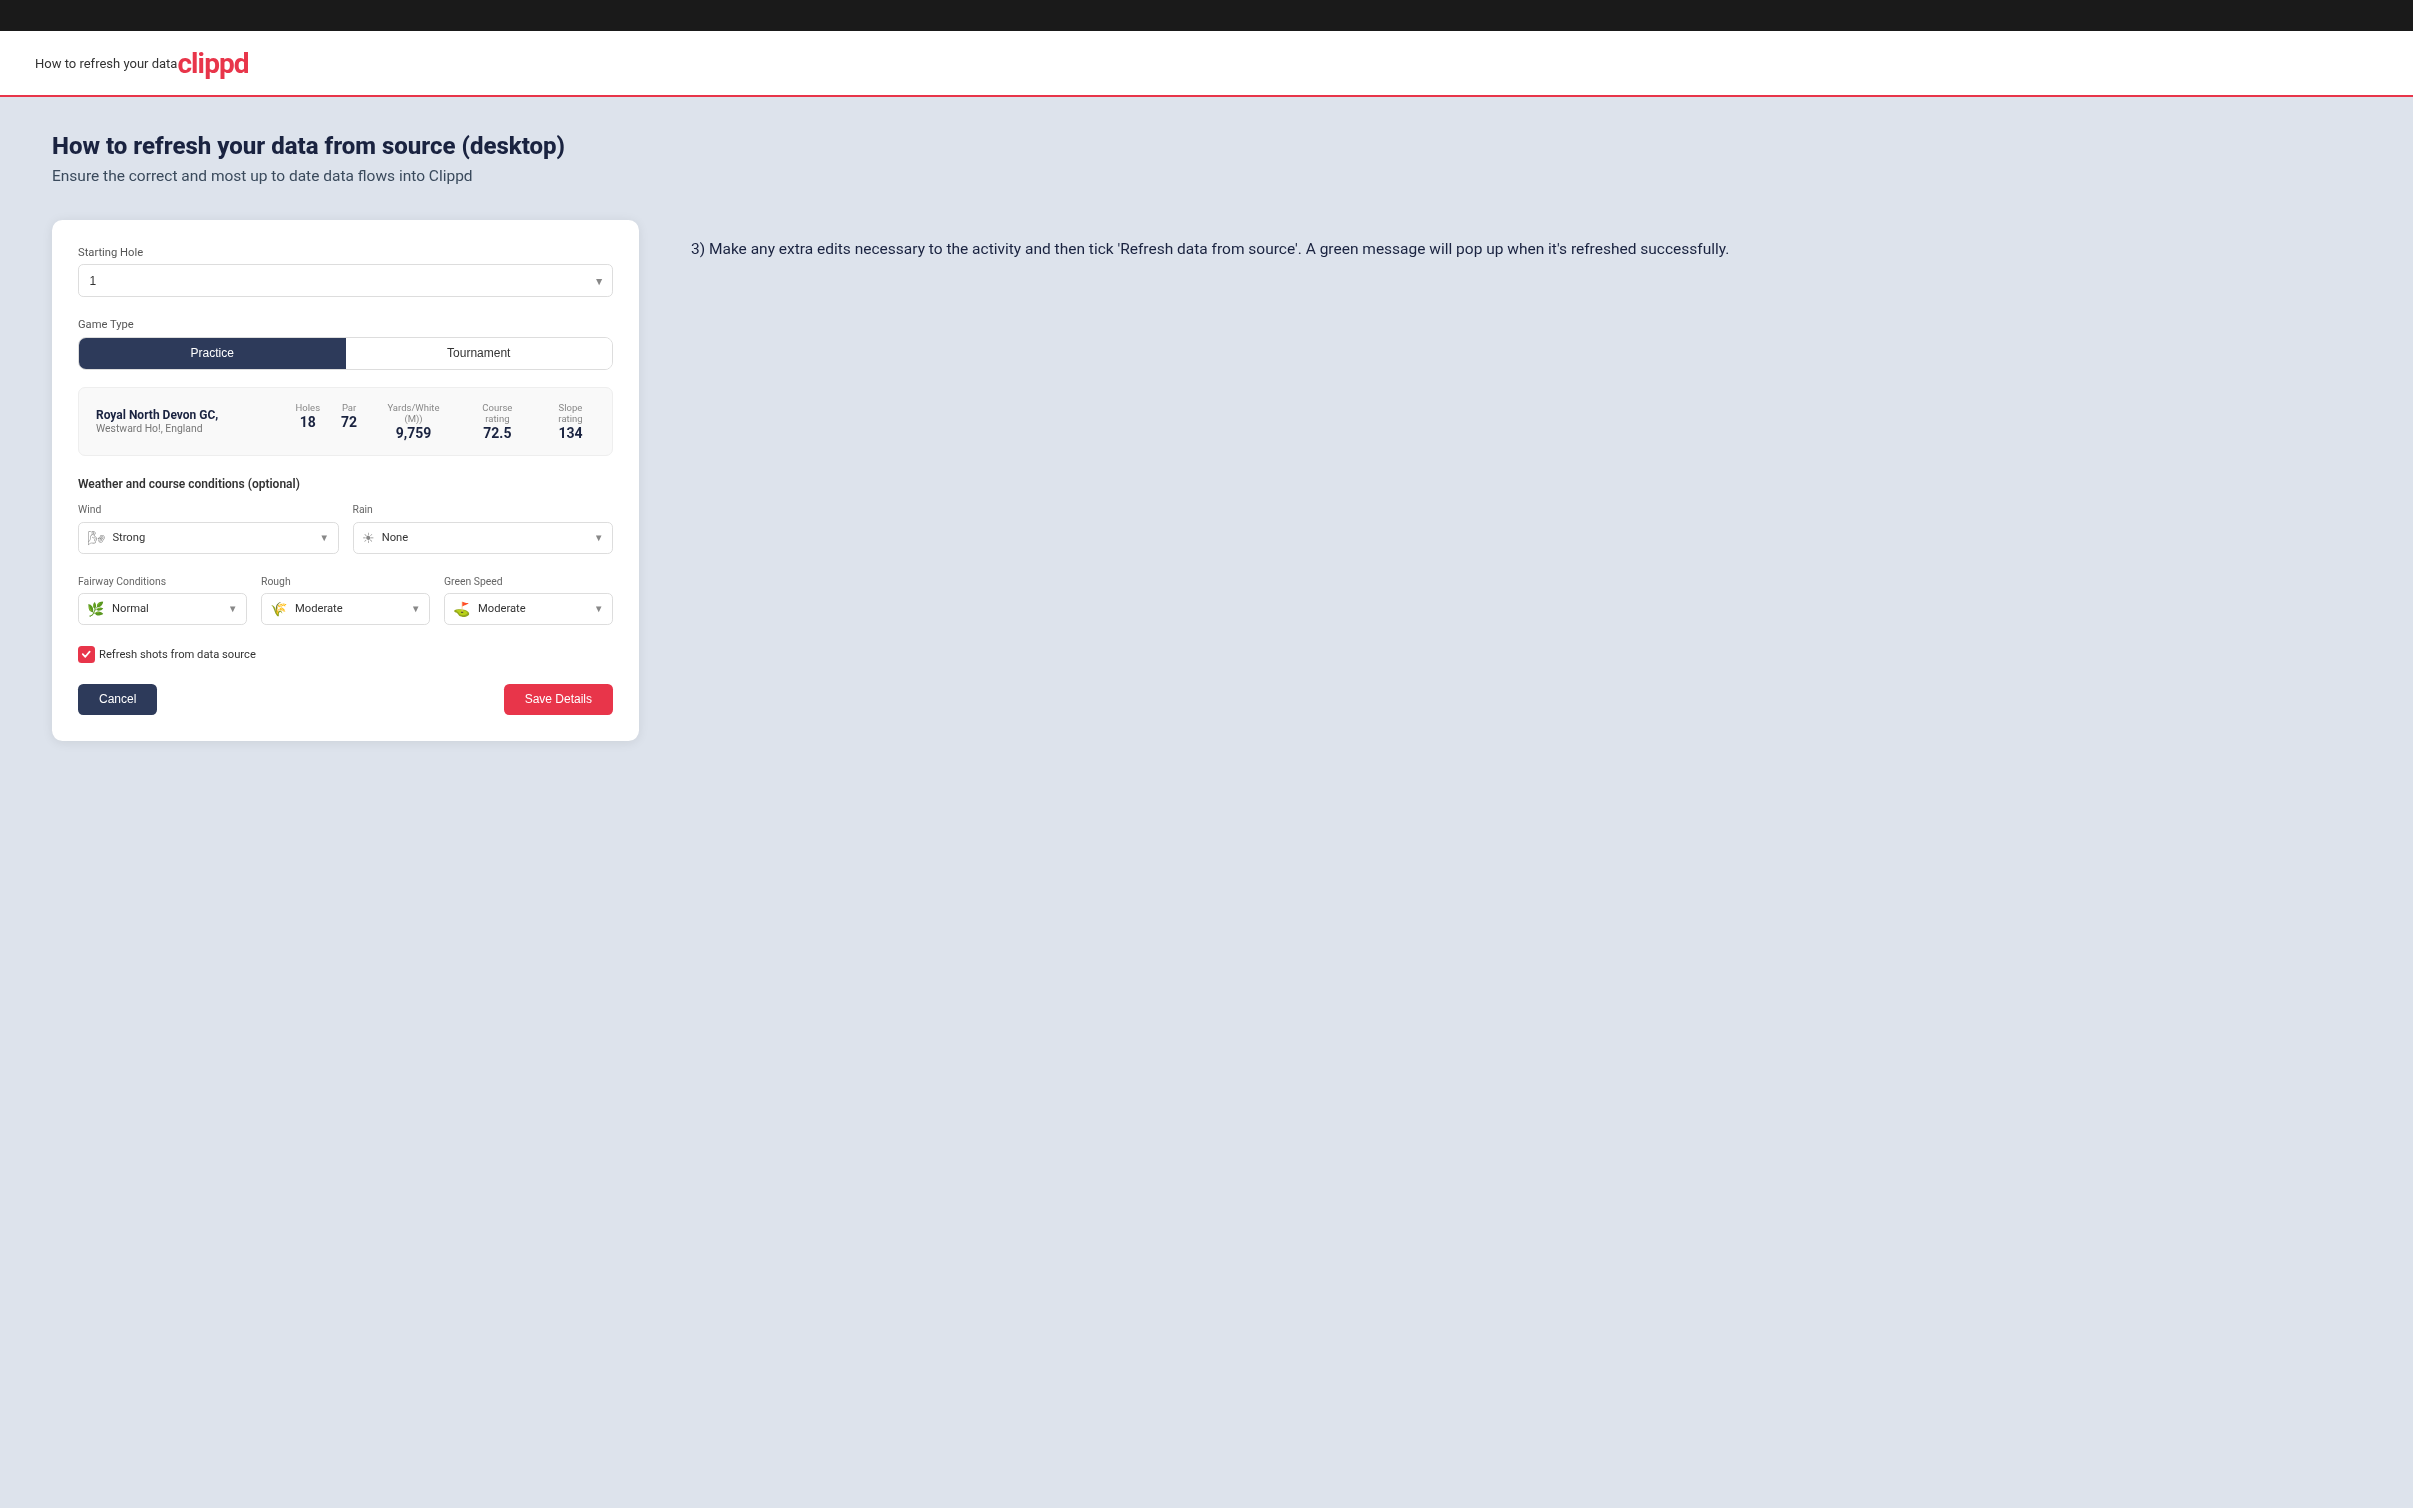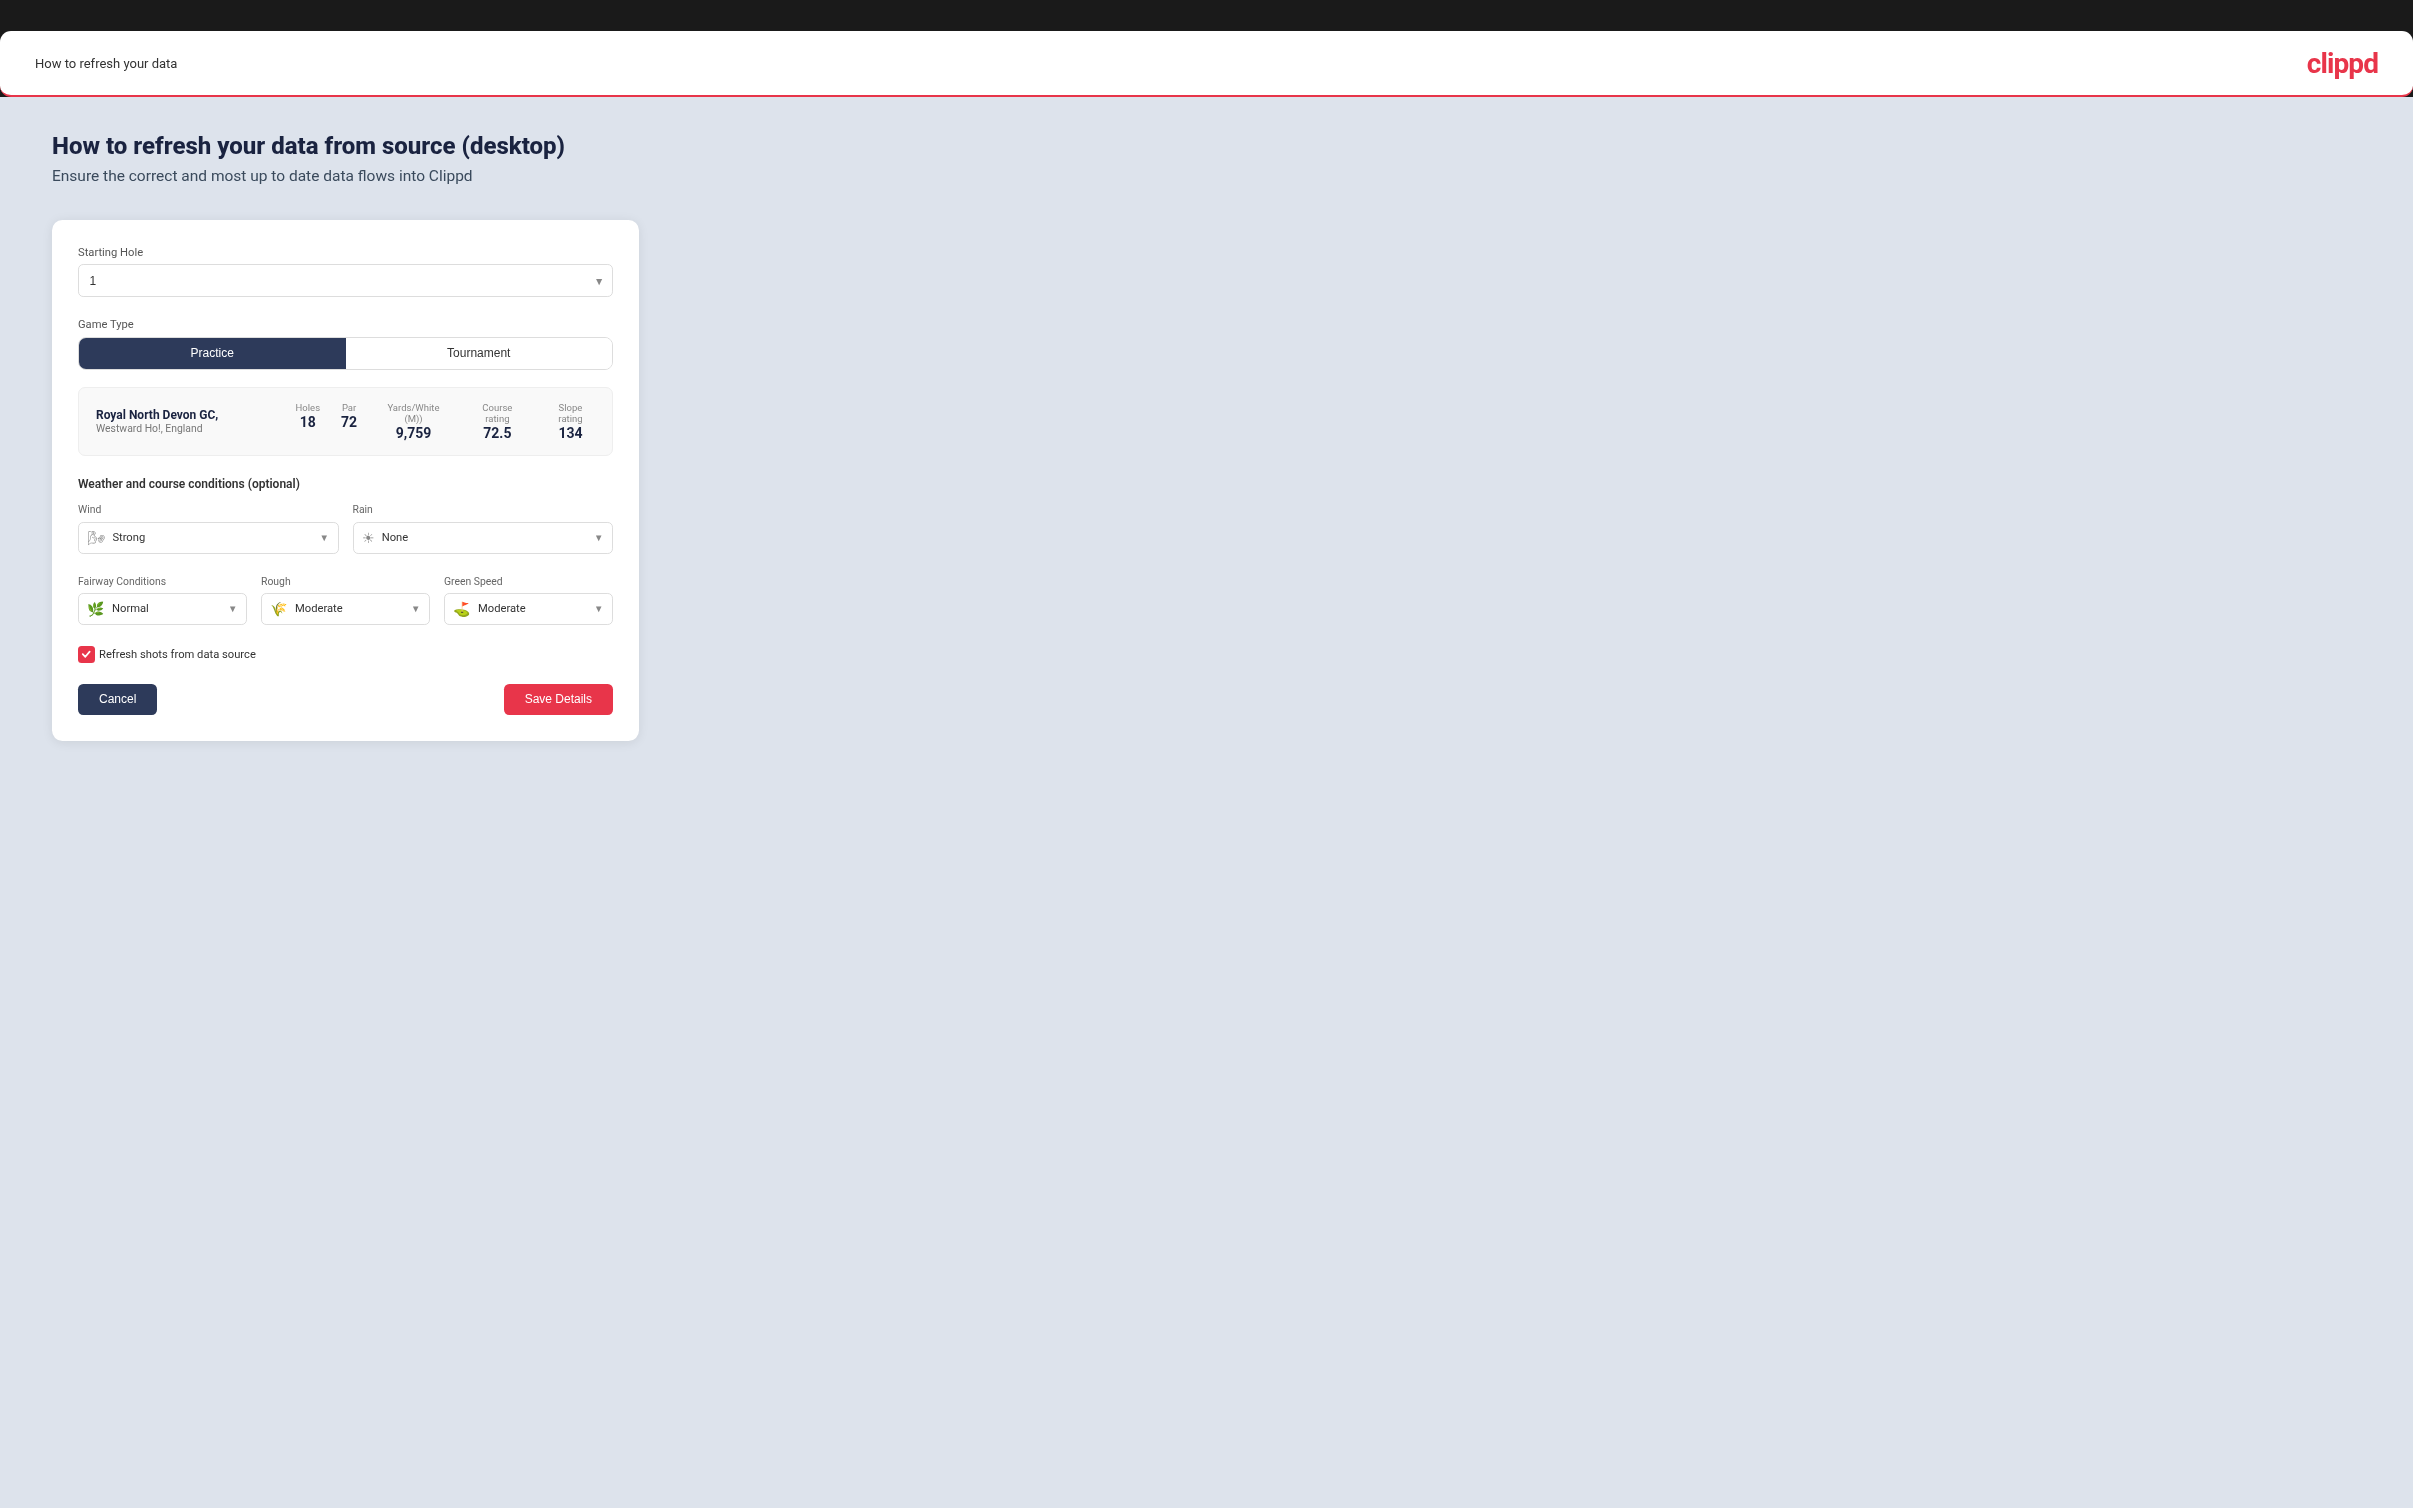--- a/index.html
+++ b/index.html
@@ -7,24 +7,22 @@
 
     .top-bar {
       background: #1a1a1a;
       height: 31px;
     }
 
     .header {
       background: #fff;
       padding: 15.5px 35px;
       display: flex;
-      justify-content: space-between;
       align-items: center;
       border-bottom: 2.6px solid #e8354a;
-      border-radius: 11px;
     }
 
     .header-title {
       font-size: 13px;
       color: #333;
     }
 
     .logo {
       font-size: 28px;
       font-weight: 700;
@@ -430,15 +428,18 @@
         <span class="checkbox-label">Refresh shots from data source</span>
       </div>
 
       <div class="form-actions">
         <button class="btn-cancel">Cancel</button>
         <button class="btn-save">Save Details</button>
       </div>
 
     </div>
 
+    <div class="instruction-text">
+      <p>3) Make any extra edits necessary to the activity and then tick 'Refresh data from source'. A green message will pop up when it's refreshed successfully.</p>
+    </div>
   </div>
 </div>
 
 
 </body></html>

